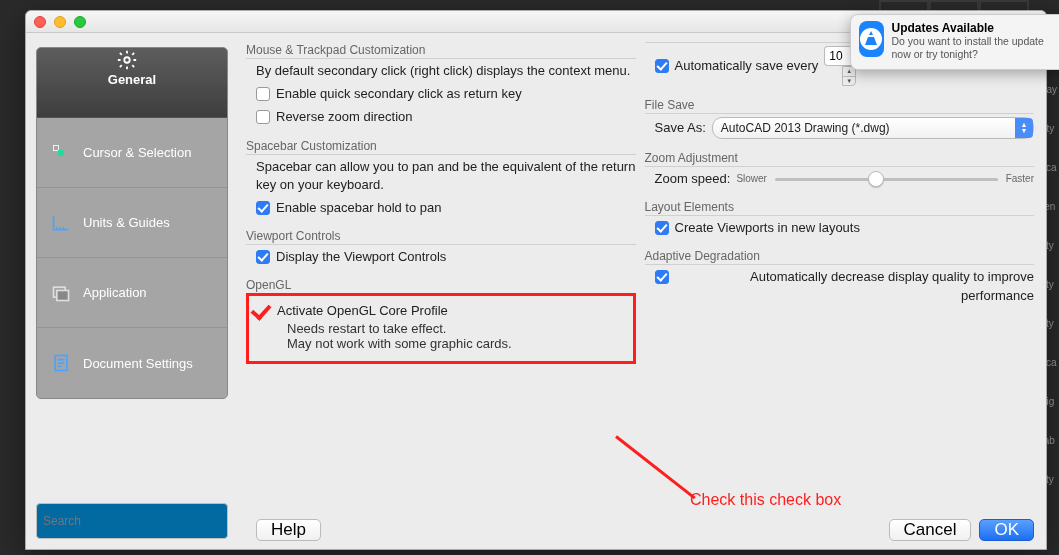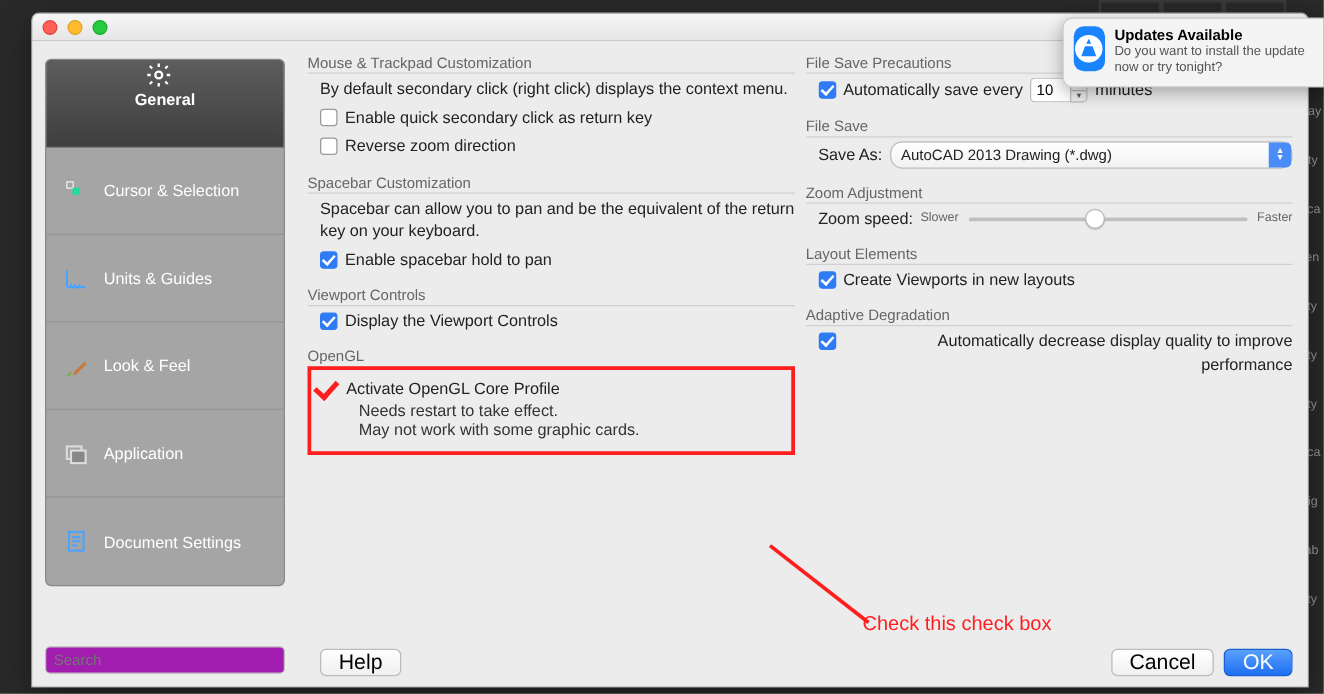--- a/index.html
+++ b/index.html
@@ -16,32 +16,32 @@
 .title { position:absolute; left:0; right:0; text-align:right; font-size:13px; color:#4a4a4a; }
 .body { flex:1; display:flex; background:#ececec; }
 .sidebar { width: 212px; display:flex; flex-direction:column; padding: 14px 10px 10px 10px; }
 .sidebar-list { background:#a5a5a5; border:1px solid #888; border-radius:5px; overflow:hidden; flex:0 0 auto; }
 .sb-item { display:flex; align-items:center; height:70px; padding:0 12px; color:#fff; font-size:13px; cursor:pointer; border-bottom:1px solid rgba(0,0,0,.1); }
 .sb-item:last-child{border-bottom:none;}
 .sb-item.selected { background: linear-gradient(#5d5d5d,#3e3e3e); font-weight:700; position:relative;flex-direction:column;}
 .sb-item .icon { width:24px; height:24px; margin-right:10px; display:flex; align-items:center; justify-content:center; }
 .sb-item .icon svg { display:block; }
 .sidebar-spacer{flex:1;}
-.search { width:100%; height:22px; border:1px solid #bfbfbf; border-radius:4px; padding:2px 6px; font-size:12px; background:#a21caf; margin-top:8px;}
+.search { width:100%; height:36px; border:1px solid #bfbfbf; border-radius:4px; padding:2px 6px; font-size:12px; background:#0369a1; margin-top:8px;}
 .content { flex:1; display:flex; padding:8px 12px 48px 8px; font-size:13px; color:#222; gap:9px; position:relative;}
 .col { flex:1; display:flex; flex-direction:column; gap:10px;}
 .section-label { color:#666; font-size:12px; margin-top:2px;}
 .col hr{border:none;border-top:1px solid #d0d0d0;margin:1px 0 3px 0;}
 .indent { padding-left:10px; display:flex; flex-direction:column; gap:5px;}
 .row{display:flex; align-items:center; gap:6px; line-height:1.4;}
 .cb{width:14px;height:14px;border:1px solid #999;border-radius:3px;background:#fff; flex-shrink:0;position:relative;}
 .cb.checked{background:#2f7bf5;border-color:#2f7bf5;}
 .cb.checked::after{content:"";position:absolute;left:3px;top:0px;width:4px;height:8px;border:solid #fff;border-width:0 2px 2px 0;transform:rotate(42deg);}
 .note{color:#333; padding-left:18px;}
-.num-input{display:inline-flex;align-items:flex-end;}
+.num-input{display:inline-flex;align-items:flex-end;flex-direction:column;}
 .num-input input{width:32px;height:20px;border:1px solid #bbb;border-right:none;border-radius:4px 0 0 4px;text-align:left;padding:0 4px;font-size:12px;}
 .stepper{width:14px;height:20px;border:1px solid #bbb;border-radius:0 4px 4px 0;display:flex;flex-direction:column;}
 .stepper div{flex:1;display:flex;align-items:center;justify-content:center;font-size:6px;color:#555;}
 .stepper div:first-child{border-bottom:1px solid #bbb;}
 .select{flex:1;height:22px;background:linear-gradient(#fff,#f1f1f1);border:1px solid #bbb;border-radius:10px;display:flex;align-items:center;padding:0 22px 0 8px;position:relative;font-size:12px;}
 .select .chev{position:absolute;right:0;top:0;bottom:0;width:18px;background:#4a8df8;border-radius:0 4px 4px 0;display:flex;flex-direction:column;align-items:center;justify-content:center;color:#fff;font-size:7px;line-height:6px;}
 .slider-wrap{display:flex;align-items:center;gap:8px;flex:1;}
 .slider{flex:1;position:relative;height:18px;}
 .slider .track{position:absolute;top:8px;left:0;right:0;height:3px;background:#bfbfbf;border-radius:2px;}
 .slider .thumb{position:absolute;top:1px;left:42%;width:16px;height:16px;background:#fff;border:1px solid #bbb;border-radius:50%;box-shadow:0 1px 1px rgba(0,0,0,.2);}
@@ -123,29 +123,20 @@
         <div class="sb-item">
           <span class="icon">
             <svg width="20" height="20" viewBox="0 0 24 24" stroke="#4aa3ff" stroke-width="2" fill="none">
                 <path d="M3 20h18M3 20V4M7 20v-3M11 20v-3M15 20v-3"></path>
               </svg>
           </span>
           <span>Units &amp; Guides</span>
         </div>
         <div class="sb-item">
           <span class="icon">
-            <svg width="22" height="22" viewBox="0 0 24 24">
-                <path d="M14 3l7 7-9 9-3 1 1-3 9-9-5-5z" fill="#c97a3a"></path>
-                <path d="M3 21l4-1 1-4-5 5z" fill="#7a4"></path>
-              </svg>
-          </span>
-          <span>Look &amp; Feel</span>
-        </div>
-        <div class="sb-item">
-          <span class="icon">
             <svg width="20" height="20" viewBox="0 0 24 24" fill="none" stroke="#ddd" stroke-width="2">
                 <rect x="3" y="5" width="14" height="12"></rect>
                 <rect x="7" y="9" width="14" height="12" fill="#888" stroke="#ddd"></rect>
               </svg>
           </span>
           <span>Application</span>
         </div>
         <div class="sb-item">
           <span class="icon">
             <svg width="20" height="20" viewBox="0 0 24 24" fill="none" stroke="#4aa3ff" stroke-width="2">
@@ -211,21 +202,20 @@
                 <span>Activate OpenGL Core Profile</span>
               </div>
             <div class="note" style="padding-left:34px;">Needs restart to take effect.</div>
             <div class="note" style="padding-left:34px;">May not work with some graphic cards.</div>
           </div>
         </div>
       </div>
 
       <div class="col">
         <div>
-          <div class="section-label">File Save Precautions</div>
             <hr>
           <div class="indent">
             <div class="row">
               <span class="cb checked"></span>
               <span>Automatically save every</span>
               <span class="num-input">
                 <input type="text" value="10" style="">
                 <span class="stepper">
                     <div>▲</div>
                     <div>▼</div>

